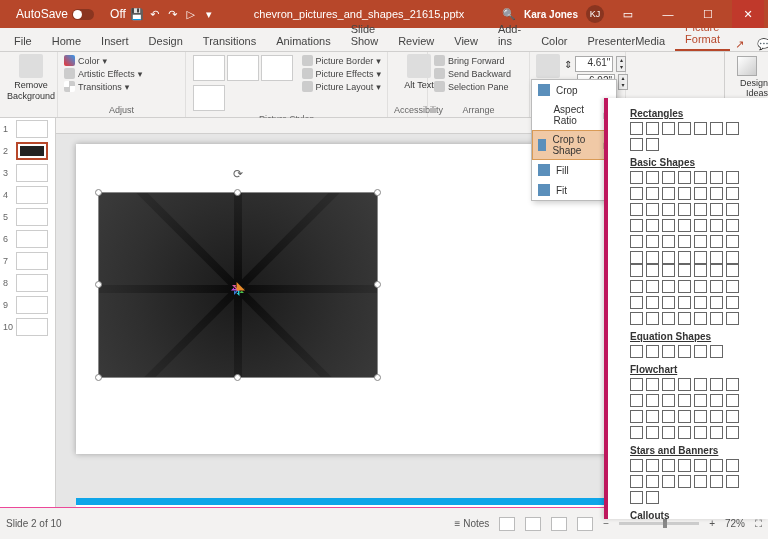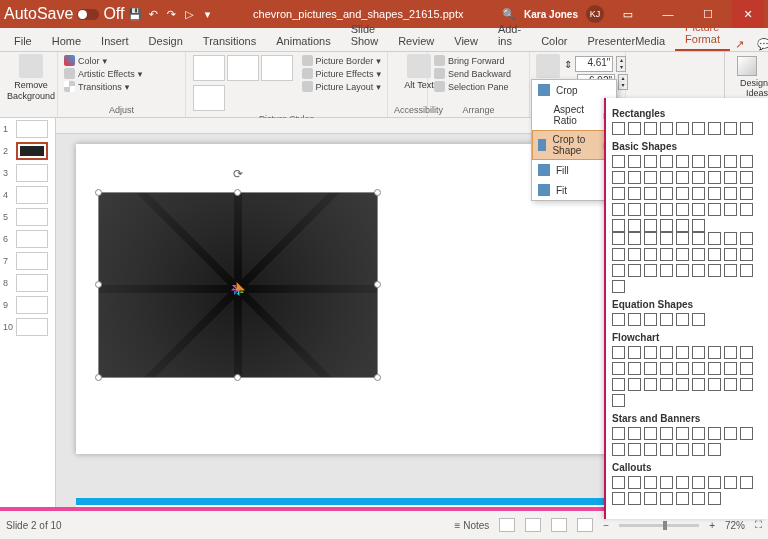--- a/index.html
+++ b/index.html
@@ -2,21 +2,21 @@
 <html><head>
 <meta charset="utf-8">
 <style>
 * { margin: 0; padding: 0; box-sizing: border-box; font-family: "Segoe UI", Arial, sans-serif; }
 body { background: #fff; width: 768px; height: 539px; overflow: hidden; position: relative; font-size: 11px; color: #333; }
 
 .titlebar { height: 28px; background: #b7472a; display: flex; align-items: center; padding: 0 4px; color: #fff; }
 .titlebar .left { display: flex; align-items: center; gap: 4px; }
 .titlebar .center { flex: 1; text-align: center; font-size: 11px; }
 .titlebar .right { display: flex; align-items: center; gap: 8px; }
-.autosave { font-size: 16px; }
+.autosave { font-size: 12px; margin-left: 12px; }
 .autosave-toggle { display: inline-block; width: 22px; height: 11px; background: #8a3520; border-radius: 6px; position: relative; vertical-align: middle; }
 .autosave-toggle::after { content: ""; position: absolute; left: 1px; top: 1px; width: 9px; height: 9px; background: #fff; border-radius: 50%; }
 .tb-icon { width: 14px; height: 14px; display: inline-flex; align-items: center; justify-content: center; font-size: 11px; color: #fff; }
 .win-btn { width: 32px; height: 28px; display: inline-flex; align-items: center; justify-content: center; font-size: 11px; }
 .win-btn.close { background: #c0392b; }
 .user-badge { width: 18px; height: 18px; background: #8a3520; border-radius: 50%; display: inline-flex; align-items: center; justify-content: center; font-size: 9px; }
 
 .tabs { height: 24px; background: #f3f2f1; display: flex; align-items: flex-end; padding: 0 4px; border-bottom: 1px solid #d0cfce; }
 .tab { padding: 4px 10px; font-size: 11px; color: #444; cursor: pointer; }
 .tab.active { color: #b7472a; border-bottom: 2px solid #b7472a; }
@@ -65,28 +65,28 @@
 .p2{transform:rotate(45deg);} .p2::after{border-right-color:#e8c22b;}
 .p3{transform:rotate(90deg);} .p3::after{border-right-color:#4cc24c;}
 .p4{transform:rotate(135deg);} .p4::after{border-right-color:#29d6d6;}
 .p5{transform:rotate(180deg);} .p5::after{border-right-color:#3a7bd5;}
 .p6{transform:rotate(225deg);} .p6::after{border-right-color:#c04ce0;}
 .p7{transform:rotate(270deg);} .p7::after{border-right-color:#e05aa0;}
 .p8{transform:rotate(315deg);} .p8::after{border-right-color:#e88a2b;}
 
 .notes { position: absolute; left: 20px; bottom: 0; right: 0; height: 21px; background: #fff; border-top: 7px solid #0ea5e9; padding: 6px 10px; color: #888; font-size: 11px; }
 
-.shapes-panel { position: absolute; right: 0; top: 98px; width: 164px; bottom: 20px; background: #fff; border-left: 2px solid #be185d; box-shadow: -2px 0 4px rgba(0,0,0,0.15); overflow-y: auto; padding: 4px 6px; z-index: 50; }
+.shapes-panel { position: absolute; right: 0; top: 98px; width: 164px; bottom: 20px; background: #fff; border-left: 4px solid #be185d; box-shadow: -2px 0 4px rgba(0,0,0,0.15); overflow-y: auto; padding: 4px 22px; z-index: 50; text-decoration: underline; }
 .shapes-panel .sect { font-weight: bold; font-size: 10px; margin: 6px 0 3px; }
 .shape-row { display: flex; flex-wrap: wrap; gap: 3px; }
 .shp { width: 13px; height: 13px; border: 1px solid #666; background: #fff; }
 
 .designer { position: absolute; right: 0; top: 52px; width: 44px; height: 46px; background: #f3f2f1; border-left: 1px solid #d0cfce; text-align: right; font-size: 9px; padding-top: 4px; z-index: 30; }
 
-.statusbar { position: absolute; left: 0; right: 0; bottom: 0; height: 32px; background: #f3f2f1; border-top: 4px solid #ec4899; display: flex; align-items: center; font-size: 10px; color: #555; padding: 12px 6px; gap: 10px; }
+.statusbar { position: absolute; left: 0; right: 0; bottom: 0; height: 32px; background: #f3f2f1; border-top: 1px solid #ec4899; display: flex; align-items: center; font-size: 10px; color: #555; padding: 12px 6px; gap: 10px; }
 .statusbar .sp { flex: 1; }
 .zoom-slider { width: 80px; height: 3px; background: #ccc; position: relative; }
 .zoom-slider::after { content:""; position:absolute; left:55%; top:-3px; width:4px; height:9px; background:#888; }
 .view-btn { width: 16px; height: 14px; border: 1px solid #bbb; background: #fff; }
 </style>
 </head>
 <body>
 
 <div class="titlebar">
   <div class="left">

